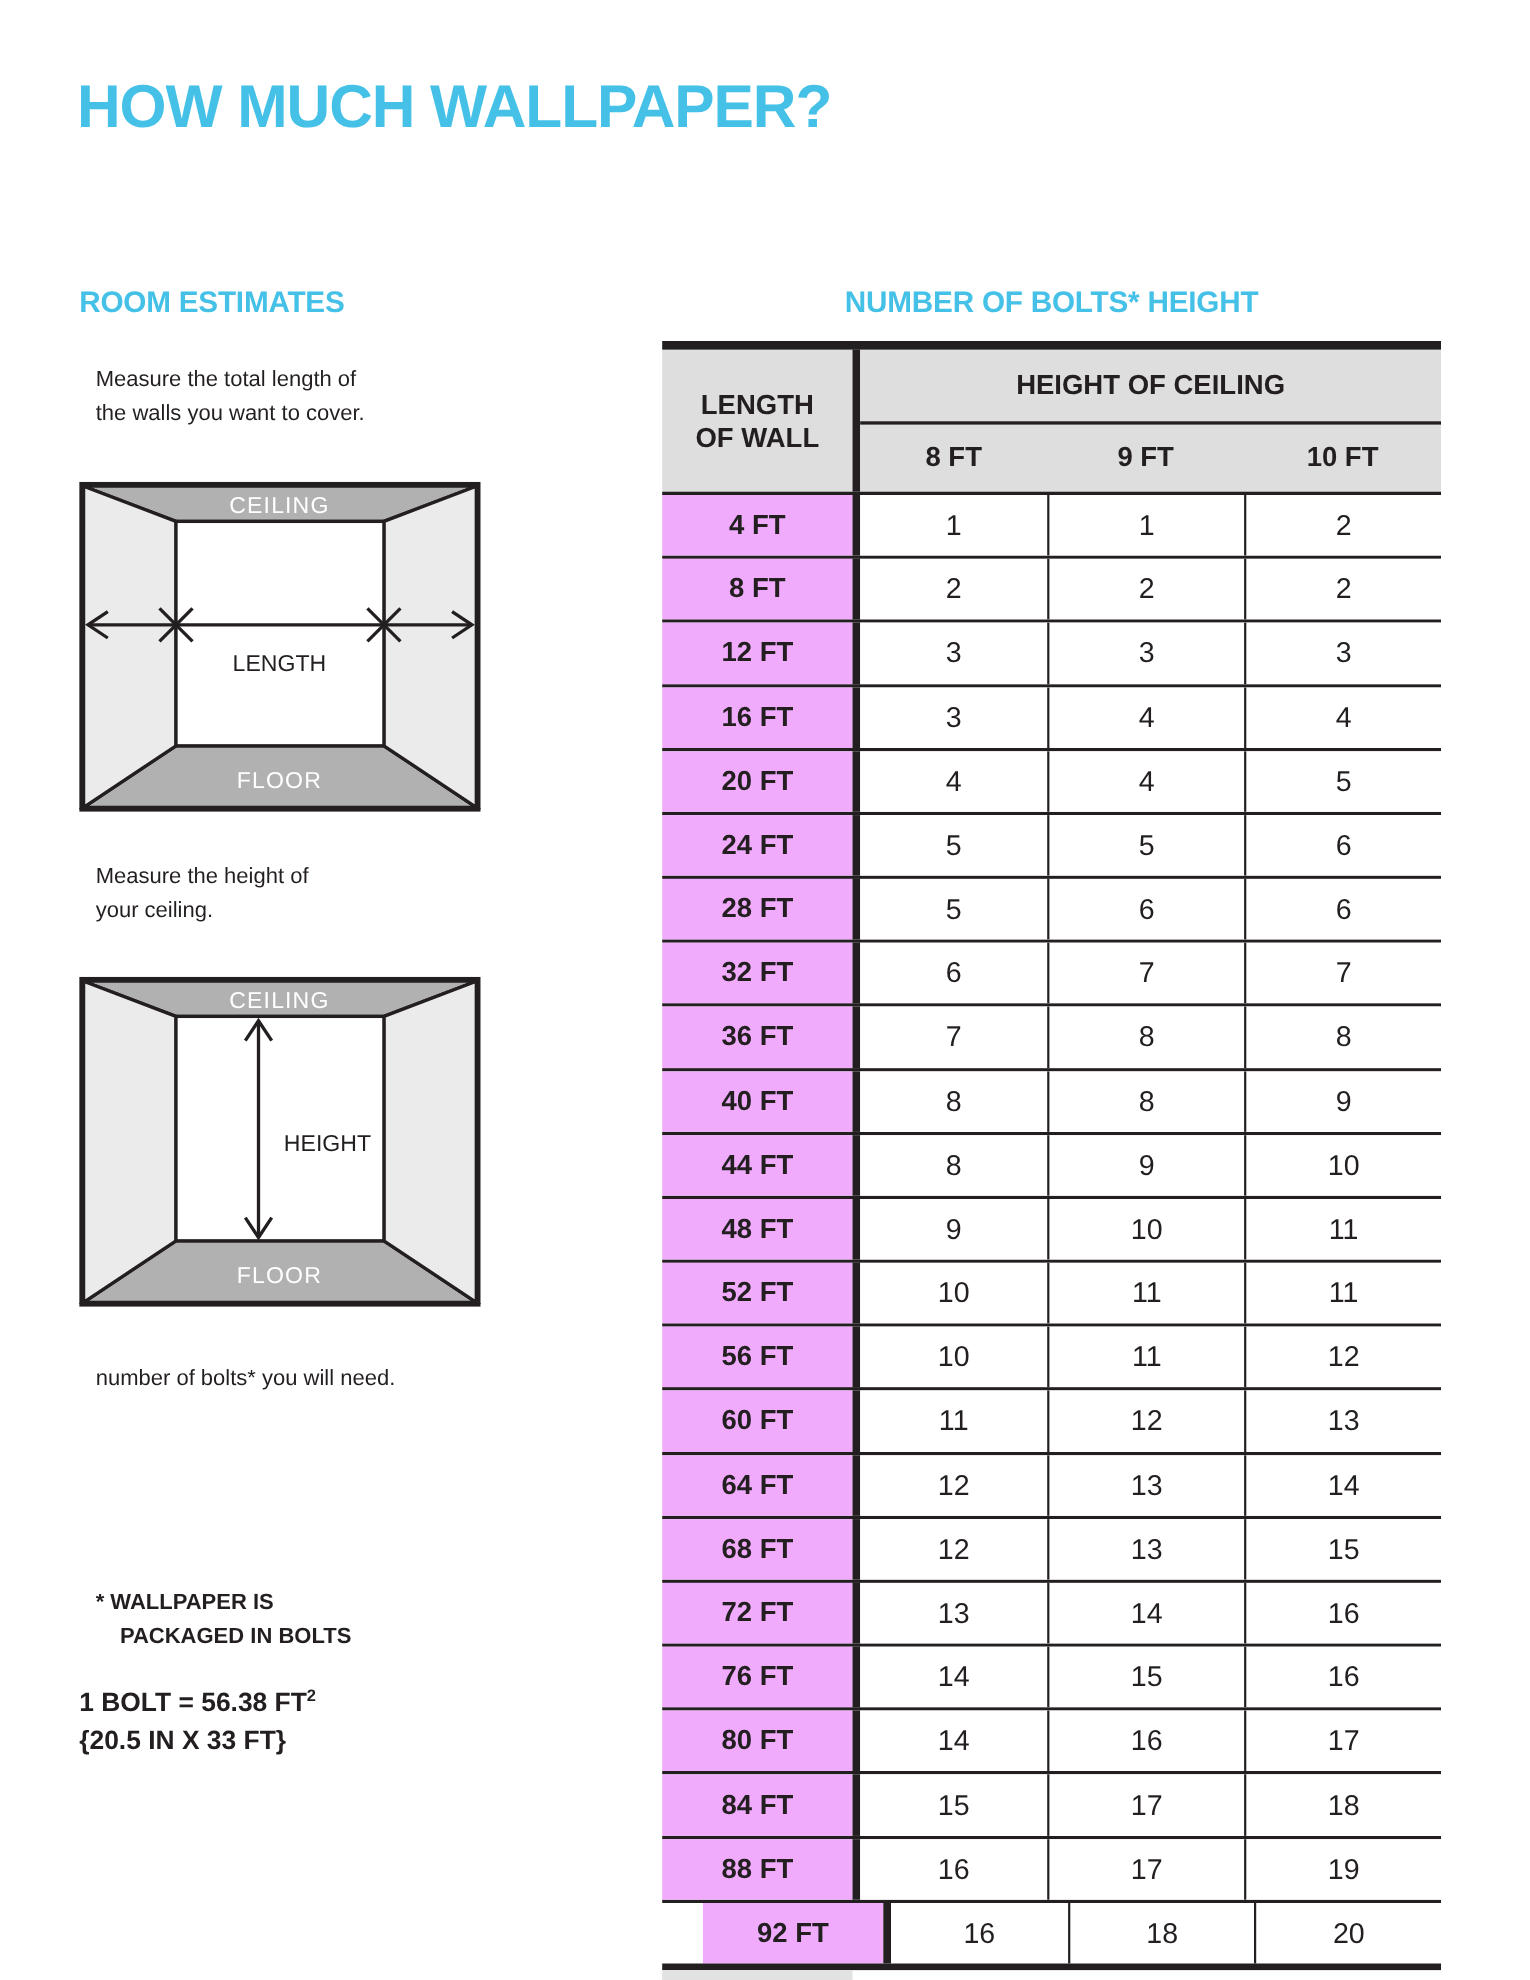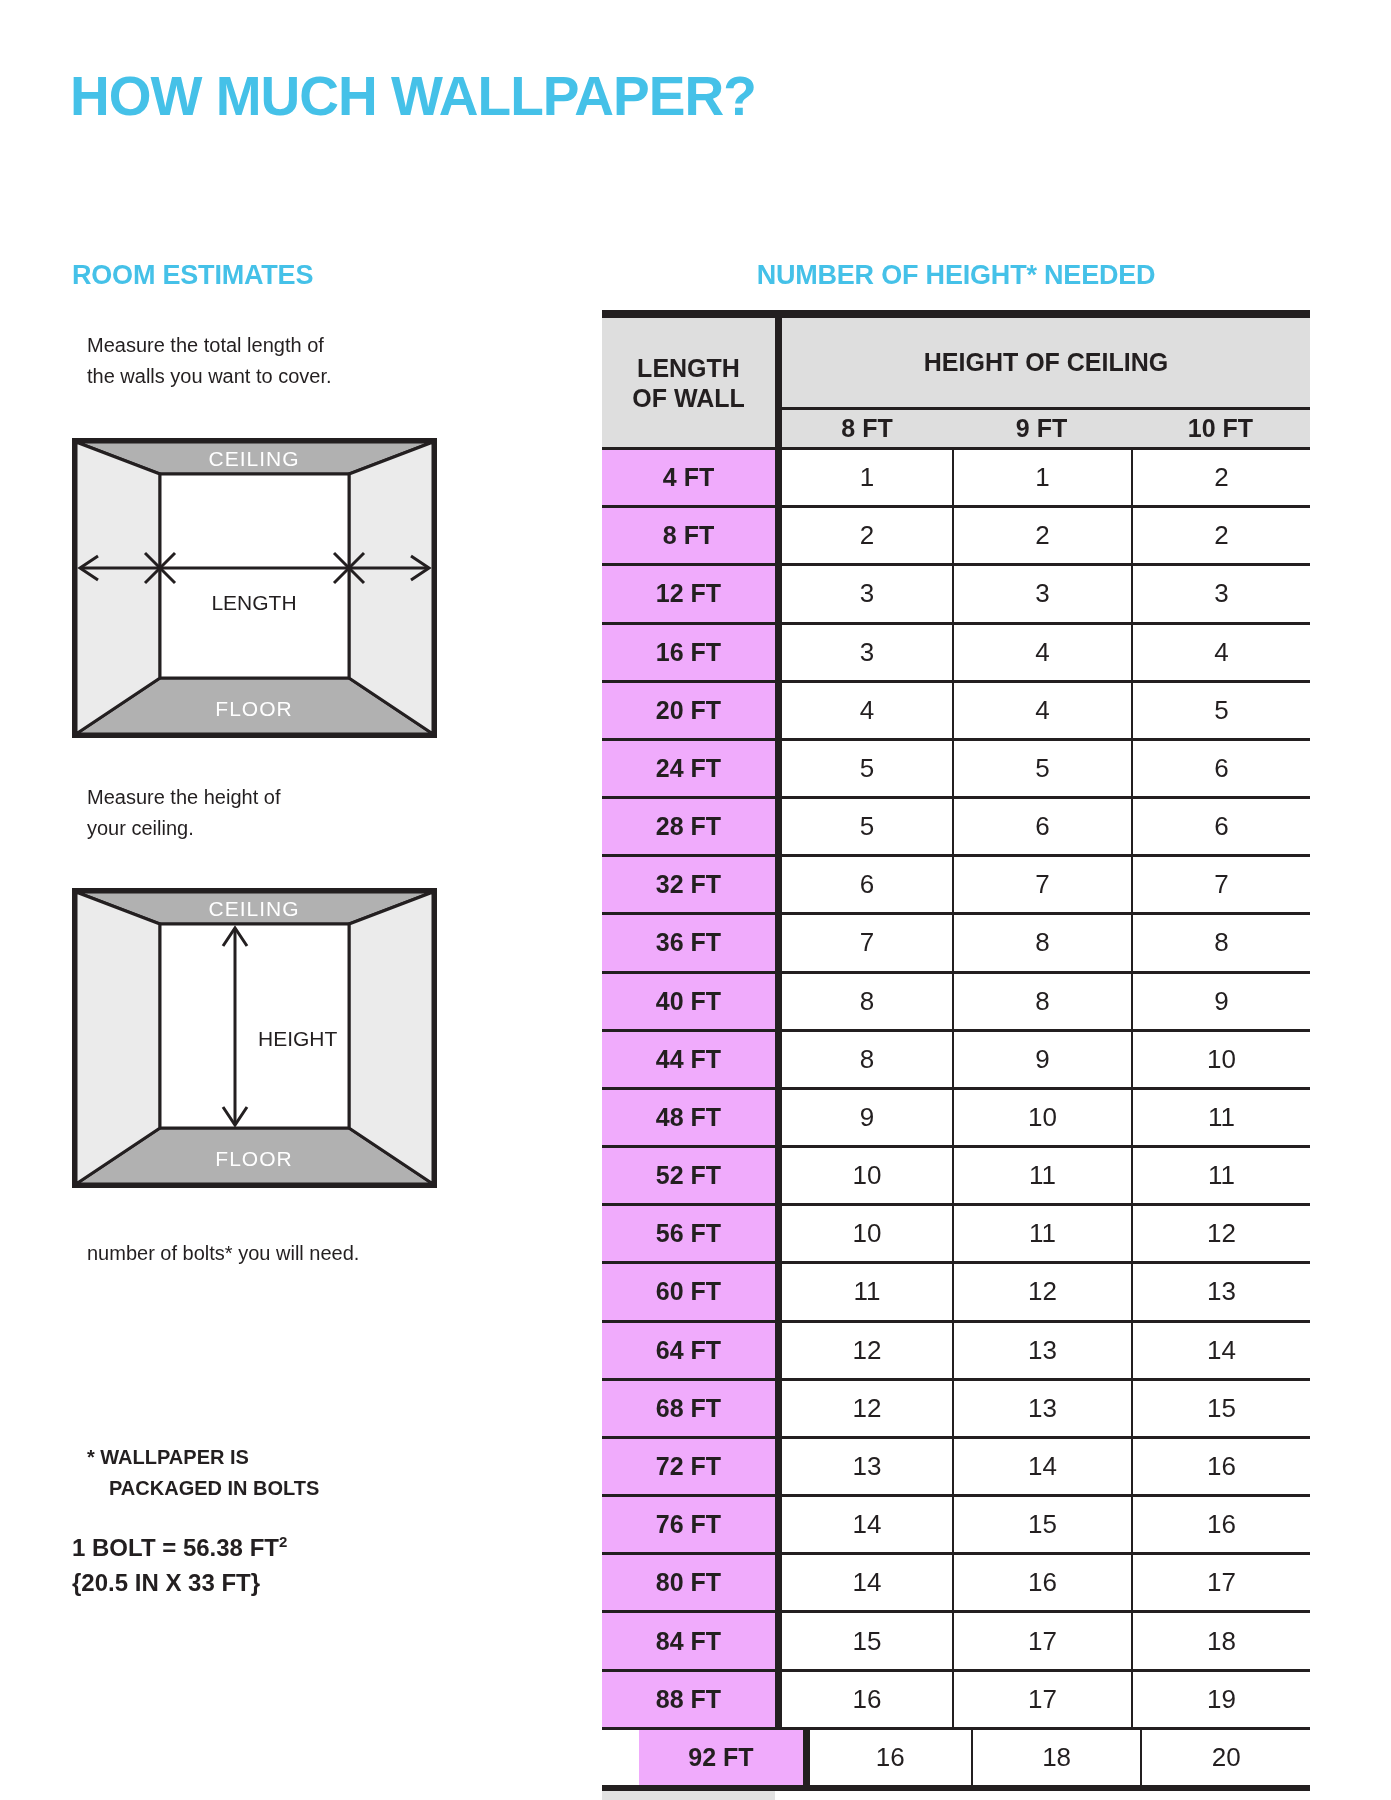--- a/index.html
+++ b/index.html
@@ -30,21 +30,21 @@
   
   .bar{background:#231F20;}
   .thead{left:602px;top:318px;width:708px;height:129px;display:flex;}
   .th-left{
     width:173px;background:#DEDEDE;display:flex;flex-direction:column;
     align-items:center;justify-content:center;font-size:25px;font-weight:bold;line-height:30px;
   }
   .vdivider{width:7px;background:#231F20;flex:0 0 auto;}
   .th-right{width:528px;display:flex;flex-direction:column;background:#DEDEDE;}
   .th-span{
-    height:92px;display:flex;align-items:center;justify-content:center;
+    height:68px;display:flex;align-items:center;justify-content:center;
     font-size:25px;font-weight:bold;border-bottom:3px solid #231F20;box-sizing:border-box;
   }
   .th-cols{flex:1;display:flex;}
   .th-col{display:flex;align-items:center;justify-content:center;font-size:25px;font-weight:bold;}
   .th-col.w1{width:170px;}
   .th-col.w2{width:179px;}
   .th-col.w3{width:179px;}
   .hline{left:602px;top:447px;width:708px;height:3px;background:#231F20;}
   .tbody{
     left:602px;top:450px;width:708px;height:1335px;display:flex;flex-direction:column;
@@ -61,21 +61,21 @@
   .rcell.c3{width:179px;border-left:2px solid #231F20;}
   .bottom-bar{left:602px;top:1785px;width:708px;height:6px;}
   .stub{left:602px;top:1791px;width:173px;height:9px;background:#E2E2E2;}
 </style>
 </head>
 <body>
 
 <div class="abs page-title">HOW MUCH WALLPAPER?</div>
 
 <div class="abs section-head head-left">ROOM ESTIMATES</div>
-<div class="abs section-head head-table">NUMBER OF HEIGHT* NEEDED</div>
+<div class="abs section-head head-table">NUMBER OF BOLTS* HEIGHT</div>
 
 <div class="abs para" style="top:330px">
   <div>Measure the total length of</div>
   <div>the walls you want to cover.</div>
 </div>
 
 <svg class="abs diagram" style="left:72px;top:438px" viewBox="0 0 365 300">
   <rect x="3" y="3" width="359" height="294" fill="#ffffff" stroke="#231F20" stroke-width="6"></rect>
   <polygon points="4,4 361,4 277,36 88,36" fill="#B1B1B1" stroke="#231F20" stroke-width="3"></polygon>
   <polygon points="88,240 277,240 361,296 4,296" fill="#B1B1B1" stroke="#231F20" stroke-width="3"></polygon>

